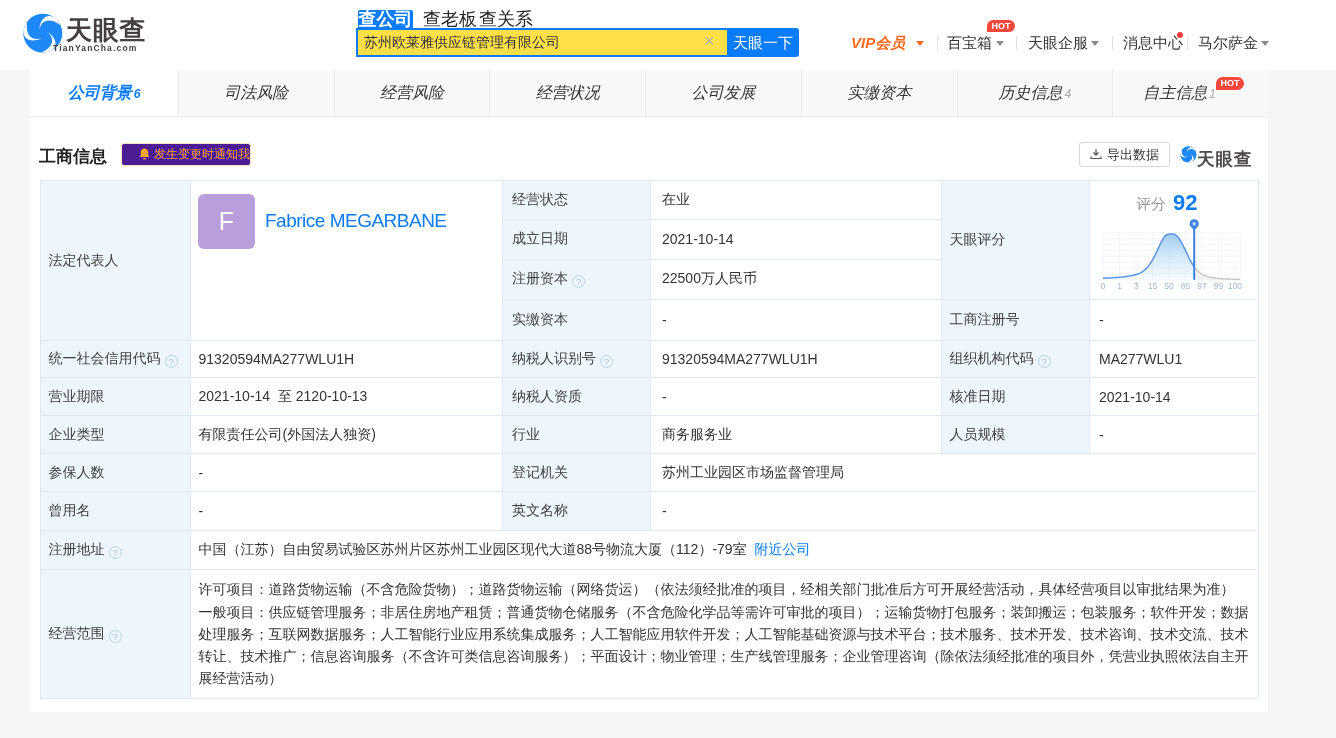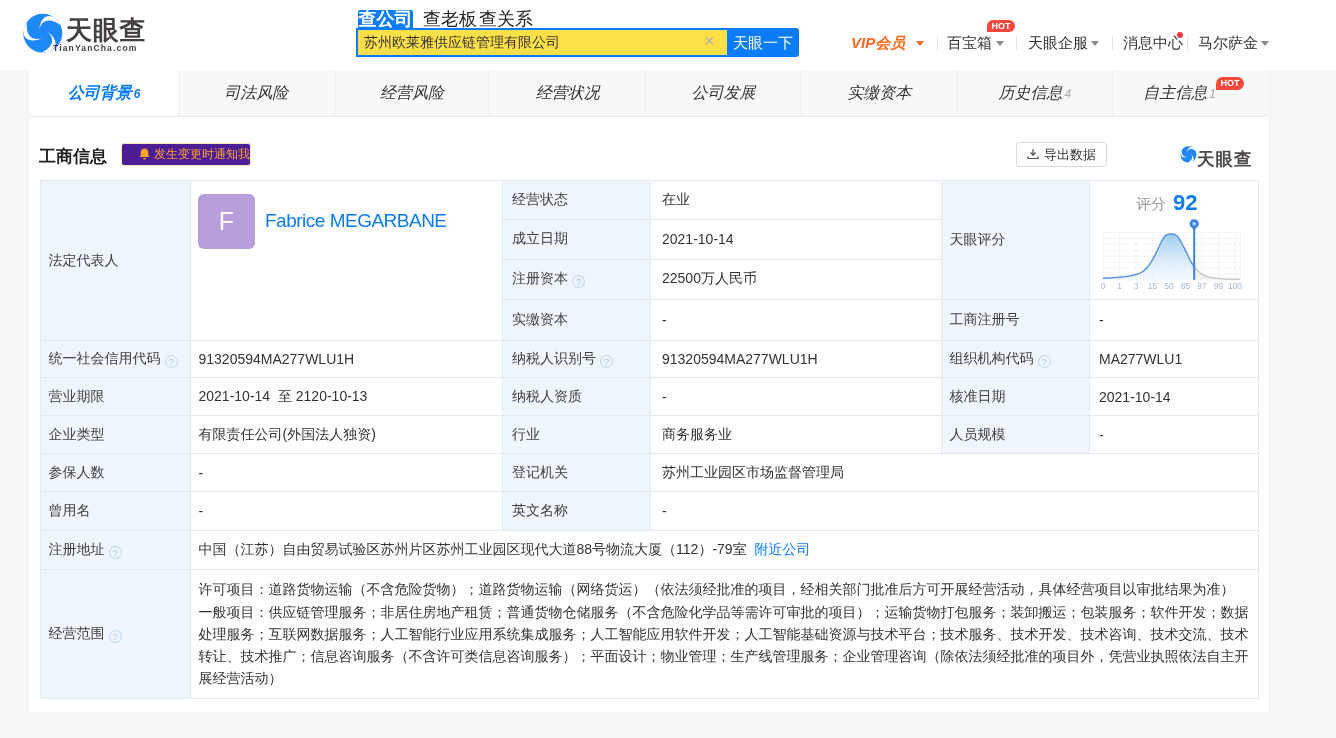--- a/index.html
+++ b/index.html
@@ -28,21 +28,21 @@
 
 #navbar{position:absolute;left:30px;top:70px;width:1238px;height:47px;background:#f8f8f8;border-bottom:1px solid #ececec;display:flex;}
 .ntab{flex:0 0 155.71px;border-left:1px solid #ececec;text-align:center;font-size:16px;color:#333;line-height:46px;position:relative;font-style:italic;}
 .ntab:first-child{border-left:none;background:#fff;border-bottom:1px solid #fff;flex:0 0 148px;color:#0b7cf8;font-weight:bold;}
 .ntab .n{font-size:12px;color:#0b7cf8;margin-left:2px;}
 .ntab .ng{font-size:12px;color:#aaa;margin-left:2px;font-weight:normal;}
 
 #content{position:absolute;left:30px;top:117px;width:1238px;height:595px;background:#fff;}
 #secTitle{position:absolute;left:39px;top:145px;font-size:17px;font-weight:bold;color:#222;}
 #notify{position:absolute;left:121px;top:143px;width:130px;height:23px;background:#4c1d95;border:1px solid #f6e3bd;border-radius:3px;font-size:12px;color:#fba32f;line-height:21px;text-align:right;}
-#expBtn{position:absolute;left:1016px;top:142px;width:91px;height:25px;background:#fff;border:1px solid #d9d9d9;border-radius:3px;font-size:13px;color:#333;text-align:center;line-height:23px;}
+#expBtn{position:absolute;left:1079px;top:142px;width:91px;height:25px;background:#fff;border:1px solid #d9d9d9;border-radius:3px;font-size:13px;color:#333;text-align:center;line-height:23px;}
 #wm{position:absolute;left:1180px;top:146px;}
 #wmTxt{position:absolute;left:1197px;top:147px;font-size:17.5px;font-weight:bold;color:#4e4a4a;letter-spacing:1px;}
 
 #tbl{position:absolute;left:40px;top:180px;width:1218px;border-collapse:collapse;table-layout:fixed;font-size:14px;}
 #tbl td{border:1px solid #dfeaf4;padding:0 0 0 7.5px;color:#333;vertical-align:middle;}
 #tbl td.p11{padding-left:11px;}
 #tbl td.p9{padding-left:9px;}
 #tbl td.lb{background:#eef5fc;color:#404040;}
 #tbl td.nopad{padding:0;}
 .qm{display:inline-block;width:13px;height:13px;border:1px solid #b9d3ea;border-radius:50%;color:#a7c4de;font-size:9.5px;line-height:11px;text-align:center;margin-left:4px;vertical-align:-2px;padding-left:0.5px;}

